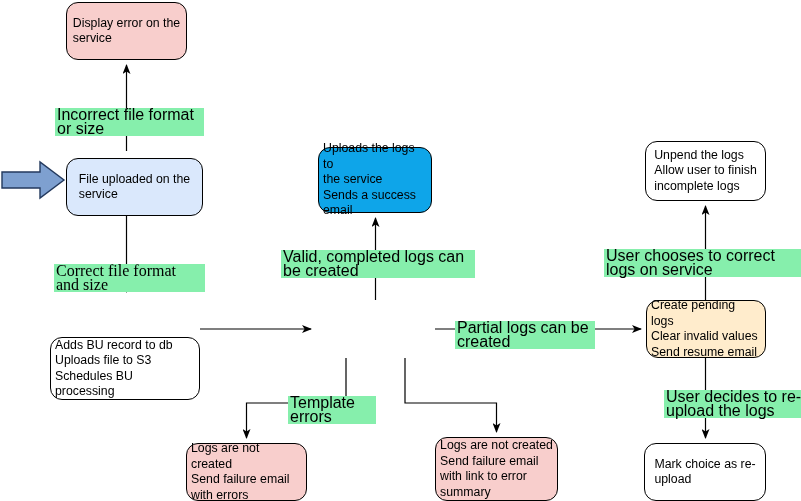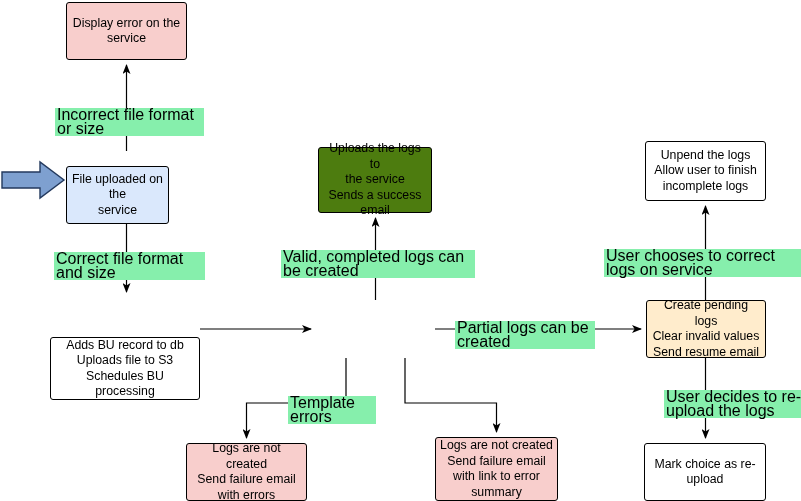--- a/index.html
+++ b/index.html
@@ -22,35 +22,35 @@
     left: 0;
     top: 0;
     width: 801px;
     height: 501px;
     pointer-events: none;
   }
   .node {
     position: absolute;
     box-sizing: border-box;
     border: 1.2px solid #000000;
-    border-radius: 3px;
+    border-radius: 12px;
     display: flex;
     align-items: center;
     justify-content: center;
-    text-align: center;
+    text-align: left;
     font-size: 12.3px;
     line-height: 15.5px;
     color: #000000;
     background: #ffffff;
     white-space: pre-line;
     padding: 2px 4px;
   }
   .node.pink   { background: #f8cecc; }
   .node.blue   { background: #dae8fc; }
-  .node.green  { background: #4d7c0f; }
+  .node.green  { background: #0ea5e9; }
   .node.yellow { background: #ffeccc; }
   .node.plain  { background: #ffffff; }
 
   .edge-label {
     position: absolute;
     font-size: 16px;
     line-height: 14px;
     color: #000000;
     text-align: left;
     white-space: pre-line;
@@ -106,21 +106,21 @@
       <path d="M 405 358 L 405 403 L 496.5 403 L 496.5 432" fill="none" stroke="#000000" stroke-width="1.2" marker-end="url(#arrowhead)"></path>
     </g>
 
     <g>
       <path d="M 2,172 L 40,172 L 40,162 L 64,180 L 40,198 L 40,188 L 2,188 Z" fill="#7ea0d0" stroke="#23395d" stroke-width="1.4" stroke-linejoin="miter"></path>
     </g>
   </svg>
 
   <div class="node pink" style="left:66px;  top:2px;   width:121px; height:58px;">Display error on the
 service</div>
-  <div class="node blue" style="left:66px;  top:166px; width:103px; height:58px;">File uploaded on the
+  <div class="node blue" style="left:66px;  top:158px; width:137px; height:58px;">File uploaded on the
 service</div>
   <div class="node plain" style="left:50px;  top:297px; width:150px; height:63px;margin-top:40px;">Adds BU record to db
 Uploads file to S3
 Schedules BU processing</div>
   <div class="node green" style="left:318px; top:147px; width:114px; height:66px;">Uploads the logs to
 the service
 Sends a success
 email</div>
   <div class="node yellow" style="left:646px; top:300px; width:120px; height:58px;">Create pending logs
 Clear invalid values
@@ -132,20 +132,20 @@
 Send failure email
 with errors</div>
   <div class="node pink" style="left:435px; top:437px; width:123px; height:64px;">Logs are not created
 Send failure email
 with link to error
 summary</div>
   <div class="node plain" style="left:644px; top:443px; width:122px; height:58px;">Mark choice as re-
 upload</div>
 
   <div class="edge-label" style="left:55px;  top:108px; width:145px;">Incorrect file format or size</div>
-  <div class="edge-label" style="left:54px;  top:252px; width:147px;">Correct file format and size</div>
+  <div class="edge-label" style="left:54px;  top:264px; width:147px;font-family:Liberation Serif, serif;">Correct file format and size</div>
   <div class="edge-label" style="left:281px; top:250px; width:190px;">Valid, completed logs can be created</div>
   <div class="edge-label" style="left:455px; top:321px; width:136px;">Partial logs can be created</div>
   <div class="edge-label" style="left:288px; top:396px; width:84px;">Template errors</div>
   <div class="edge-label" style="left:604px; top:249px; width:198px;">User chooses to correct logs on service</div>
   <div class="edge-label" style="left:620px; top:390px; width:174px;margin-left:44px;">User decides to re-upload the logs</div>
 
 </div>
 
 </body></html>

